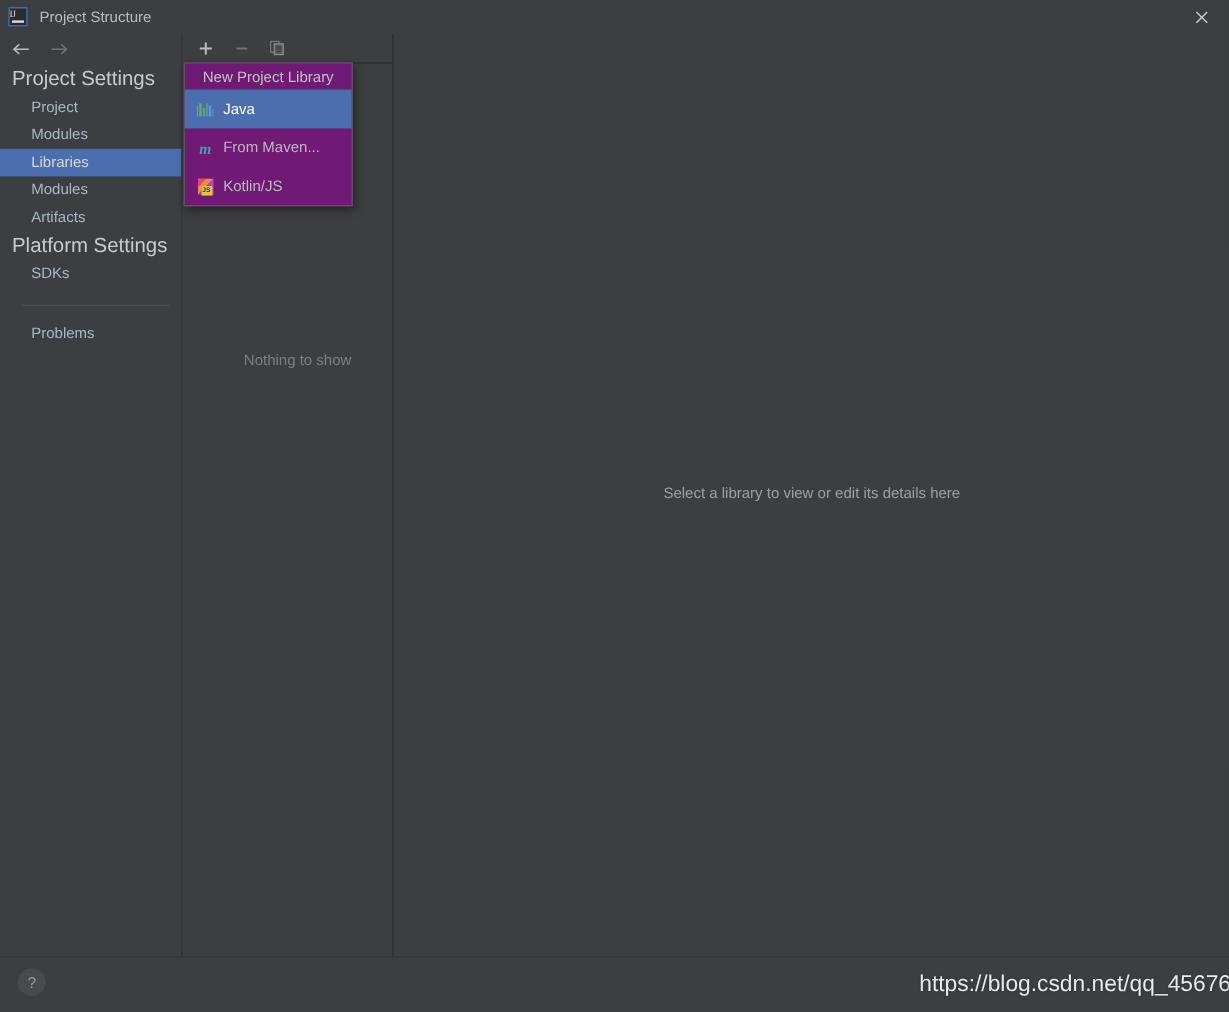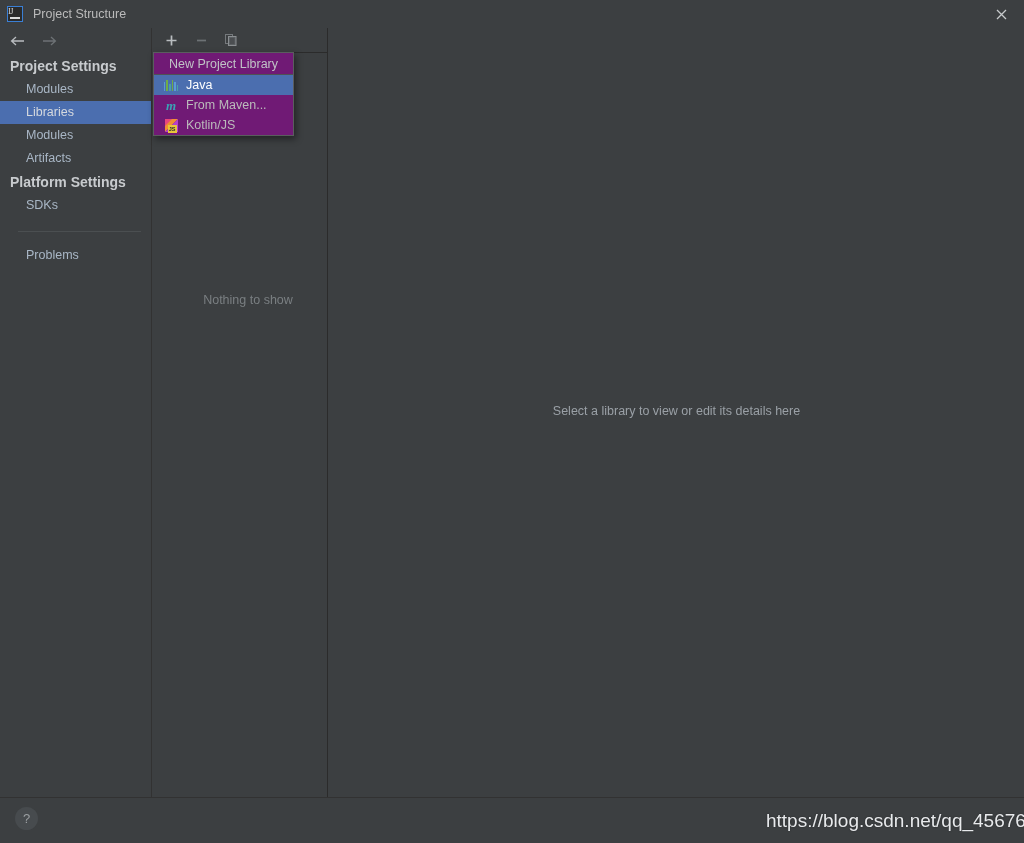--- a/index.html
+++ b/index.html
@@ -87,22 +87,22 @@
   .nav-arrow {
     width: 18px; height: 16px;
     display: flex;
     align-items: center;
     justify-content: center;
     cursor: pointer;
   }
   .nav-arrow.disabled { cursor: default; }
 
   .side-group-header {
-    font-size: 14px;
-    font-weight: bold;
+    font-size: 17px;
+    font-weight: normal;
     color: #c8cbce;
     padding: 4px 0 4px 10px;
     line-height: 16px;
   }
   .side-item {
     font-size: 12.5px;
     color: #a9b7c6;
     padding-left: 26px;
     height: 23px;
     line-height: 23px;
@@ -229,21 +229,21 @@
   }
   .popup-title {
     height: 22px;
     line-height: 22px;
     text-align: center;
     font-size: 12.5px;
     color: #c0c3c6;
     border-bottom: 1px solid #4f5254;
   }
   .popup-item {
-    height: 20px;
+    height: 32px;
     display: flex;
     align-items: center;
     padding-left: 9px;
     font-size: 12.5px;
     color: #bbbbbb;
     cursor: pointer;
   }
   .popup-item.selected {
     background: #4b6eaf;
     color: #ffffff;
@@ -352,20 +352,21 @@
         </svg>
       </div>
       <div class="nav-arrow disabled">
         <svg width="17" height="12" viewBox="0 0 17 12">
           <path d="M2 6 H14 M10 2 L14.4 6 L10 10" stroke="#6d7275" stroke-width="1.3" fill="none"></path>
         </svg>
       </div>
     </div>
 
     <div class="side-group-header">Project Settings</div>
+    <div class="side-item">Project</div>
     <div class="side-item">Modules</div>
     <div class="side-item selected">Libraries</div>
     <div class="side-item">Modules</div>
     <div class="side-item">Artifacts</div>
 
     <div class="side-group-header">Platform Settings</div>
     <div class="side-item">SDKs</div>
 
     <div class="side-sep"></div>
 

